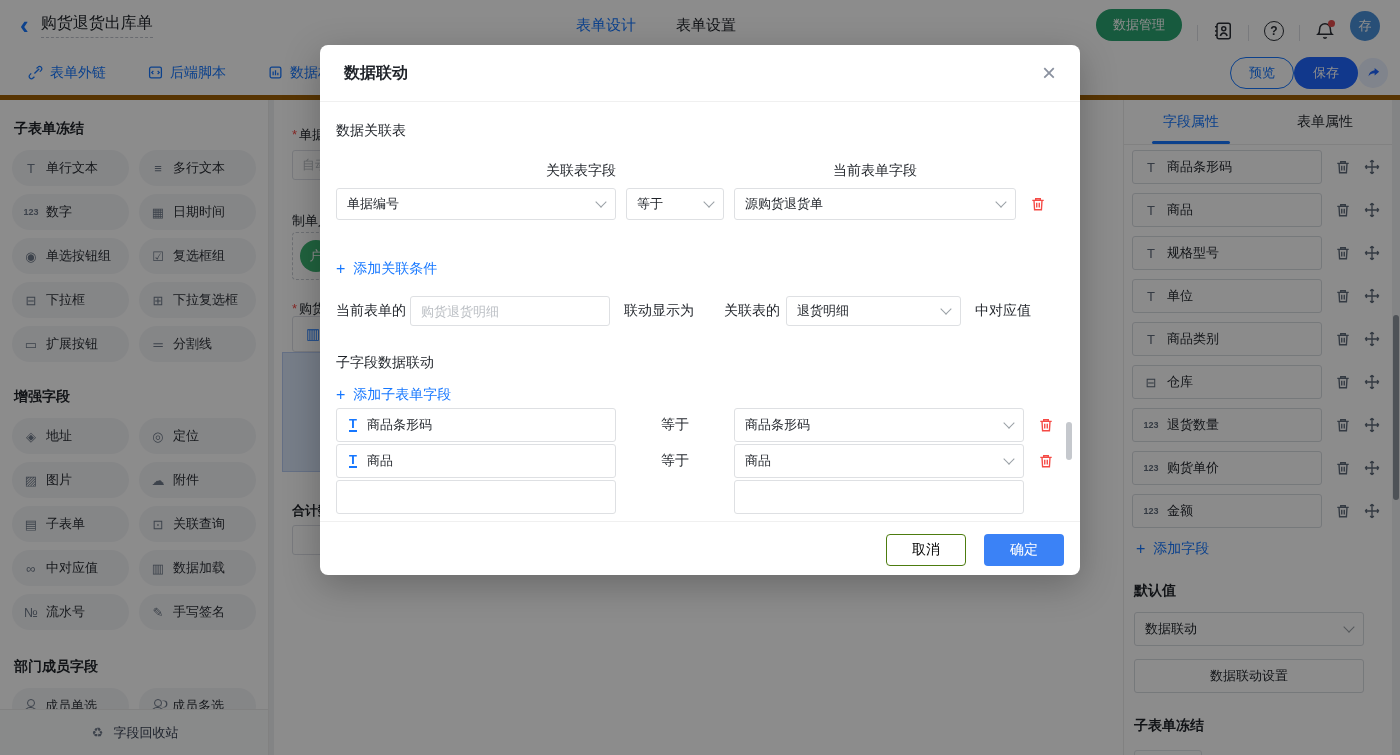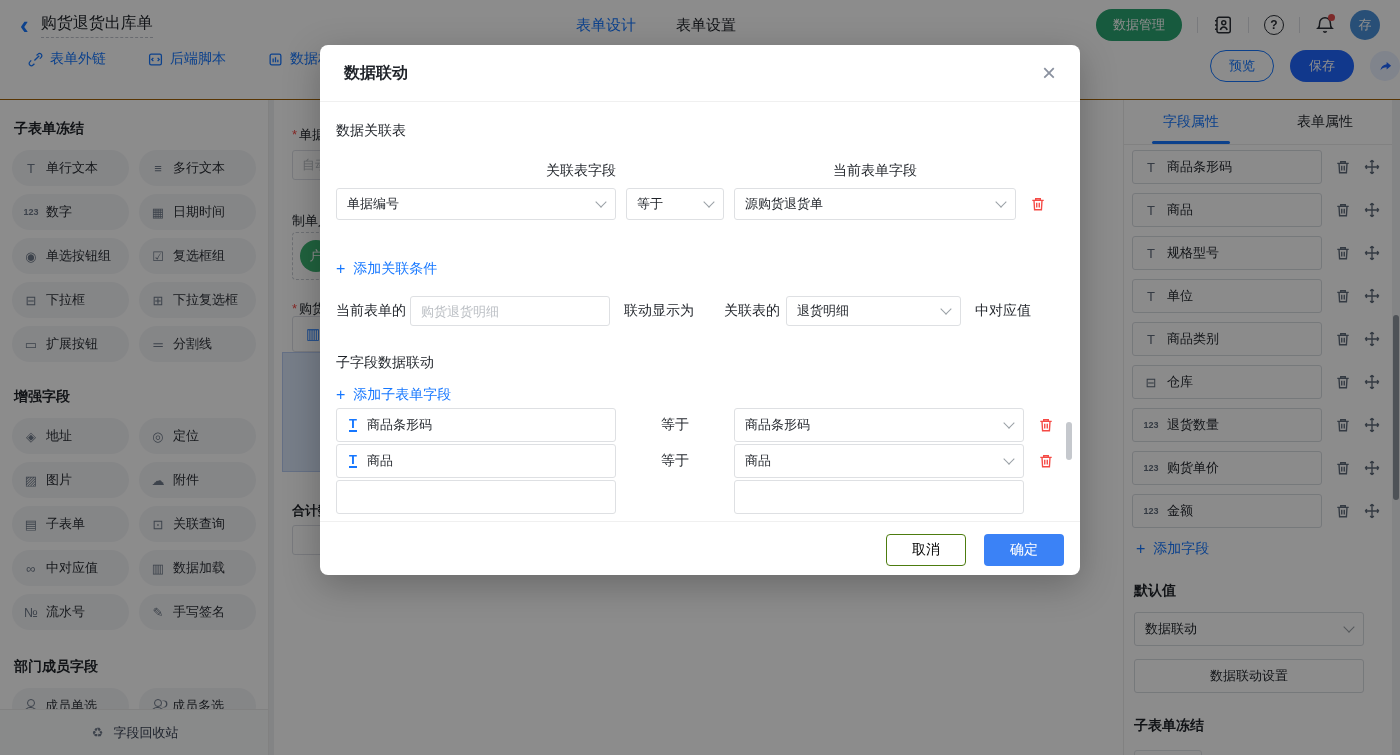--- a/index.html
+++ b/index.html
@@ -7,35 +7,35 @@
        font-family:"Liberation Sans",sans-serif;color:#1f2329;font-size:14px;}
   svg{display:block}
   
   .topbar{position:absolute;top:0;left:0;right:0;height:50px;background:#fff;display:flex;align-items:center;
           padding:0 20px;box-sizing:border-box;z-index:2}
   .back{color:#1677ff;font-size:26px;font-weight:bold;line-height:40px;margin-right:12px;cursor:pointer}
   .doc-title{font-size:16px;font-weight:500;border-bottom:1px dashed #c0c4cc;padding-bottom:3px}
   .top-tabs{position:absolute;left:576px;display:flex;gap:40px}
   .top-tab{font-size:15px;cursor:pointer}
   .top-tab.active{color:#1677ff}
-  .top-right{margin-left:auto;display:flex;align-items:center;gap:15px}
+  .top-right{margin-left:auto;display:flex;align-items:flex-end;gap:15px}
   .pill-green{background:#2ba471;color:#fff;border-radius:16px;padding:7px 17px;font-size:13px;border:none;cursor:pointer}
   .tb-divider{width:1px;height:16px;background:#dcdfe3}
   .tb-icon{width:20px;height:20px;color:#2b2f36;position:relative}
   .q-circle{width:18px;height:18px;border:1.6px solid #2b2f36;border-radius:50%;display:flex;align-items:center;
             justify-content:center;font-size:12px;font-weight:bold}
   .red-dot{position:absolute;top:-1px;right:0;width:7px;height:7px;border-radius:50%;background:#e34d4d}
   .avatar{width:30px;height:30px;border-radius:50%;background:#4a90d9;color:#fff;display:flex;align-items:center;
           justify-content:center;font-size:13px;cursor:pointer}
   
-  .toolbar{position:absolute;top:50px;left:0;right:0;height:50px;background:#fff;border-bottom:1px solid #a16207;
-           display:flex;align-items:flex-start;padding:0 0 0 28px;box-sizing:border-box;z-index:2}
+  .toolbar{position:absolute;top:50px;left:0;right:0;height:50px;background:#fff;border-bottom:5px solid #a16207;
+           display:flex;align-items:center;padding:0 12px 0 28px;box-sizing:border-box;z-index:2}
   .tool-link{color:#1677ff;font-size:14px;display:flex;align-items:center;gap:7px;margin-right:42px;cursor:pointer}
   .tool-link svg{width:15px;height:15px;stroke:#1677ff;fill:none;stroke-width:1.2}
-  .toolbar-right{margin-left:auto;display:flex;align-items:center;gap:16px}
+  .toolbar-right{margin-left:auto;display:flex;align-items:center;}
   .btn-outline{border:1px solid #1677ff;color:#1677ff;background:#fff;border-radius:16px;padding:6px 18px;
                font-size:13px;cursor:pointer}
   .btn-save{background:#1f66ff;color:#fff;border:none;border-radius:16px;padding:7px 19px;font-size:13px;cursor:pointer}
   .share-btn{width:30px;height:30px;border-radius:50%;background:#e9f0ff;color:#1f66ff;display:flex;align-items:center;
              justify-content:center;cursor:pointer}
   
   .left-sidebar{position:absolute;top:100px;left:0;bottom:0;width:268px;background:#fff;border-right:1px solid #ececec;
                 overflow:hidden;z-index:2}
   .sec-title{font-size:14px;font-weight:bold;padding:0 14px}
   .mt20{margin-top:20px}.mt26{margin-top:26px}.mt28{margin-top:28px}

